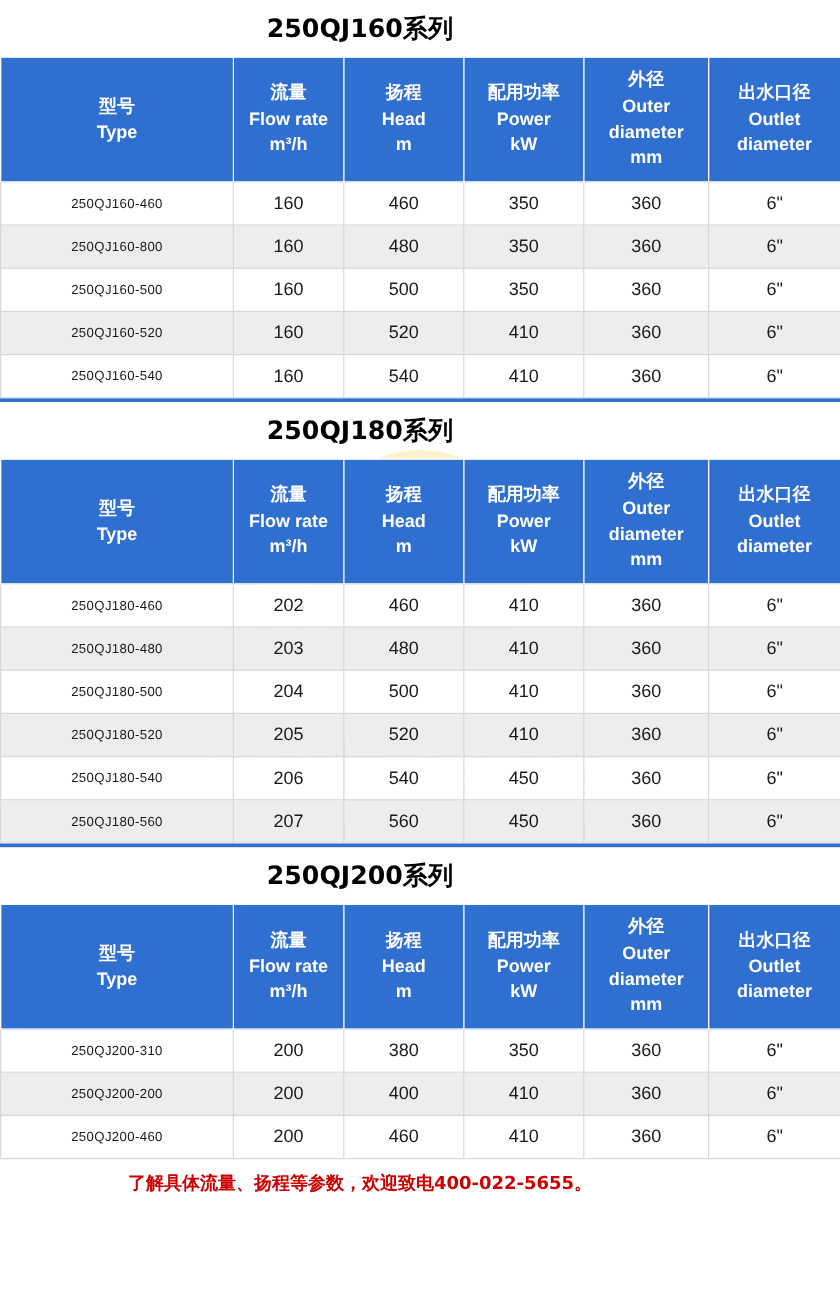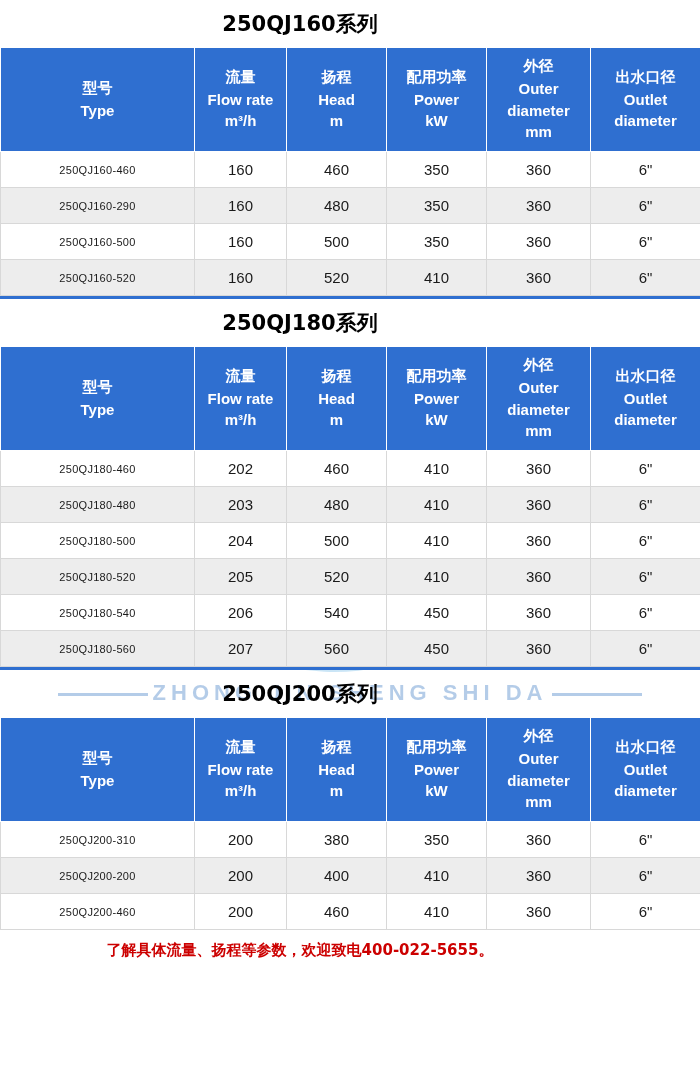--- a/index.html
+++ b/index.html
@@ -216,39 +216,47 @@
         <tbody>
           <tr>
             <td class="model">250QJ160-460</td>
             <td>160</td>
             <td>460</td>
             <td>350</td>
             <td>360</td>
             <td>6"</td>
           </tr>
           <tr class="alt">
-            <td class="model">250QJ160-290</td>
+            <td class="model">250QJ160-800</td>
             <td>160</td>
             <td>480</td>
             <td>350</td>
             <td>360</td>
             <td>6"</td>
           </tr>
           <tr>
             <td class="model">250QJ160-500</td>
             <td>160</td>
             <td>500</td>
             <td>350</td>
             <td>360</td>
             <td>6"</td>
           </tr>
           <tr class="alt">
             <td class="model">250QJ160-520</td>
             <td>160</td>
             <td>520</td>
+            <td>410</td>
+            <td>360</td>
+            <td>6"</td>
+          </tr>
+          <tr>
+            <td class="model">250QJ160-540</td>
+            <td>160</td>
+            <td>540</td>
             <td>410</td>
             <td>360</td>
             <td>6"</td>
           </tr>
         </tbody>
       </table>
     </div>
 
     <div class="divider"></div>
 

